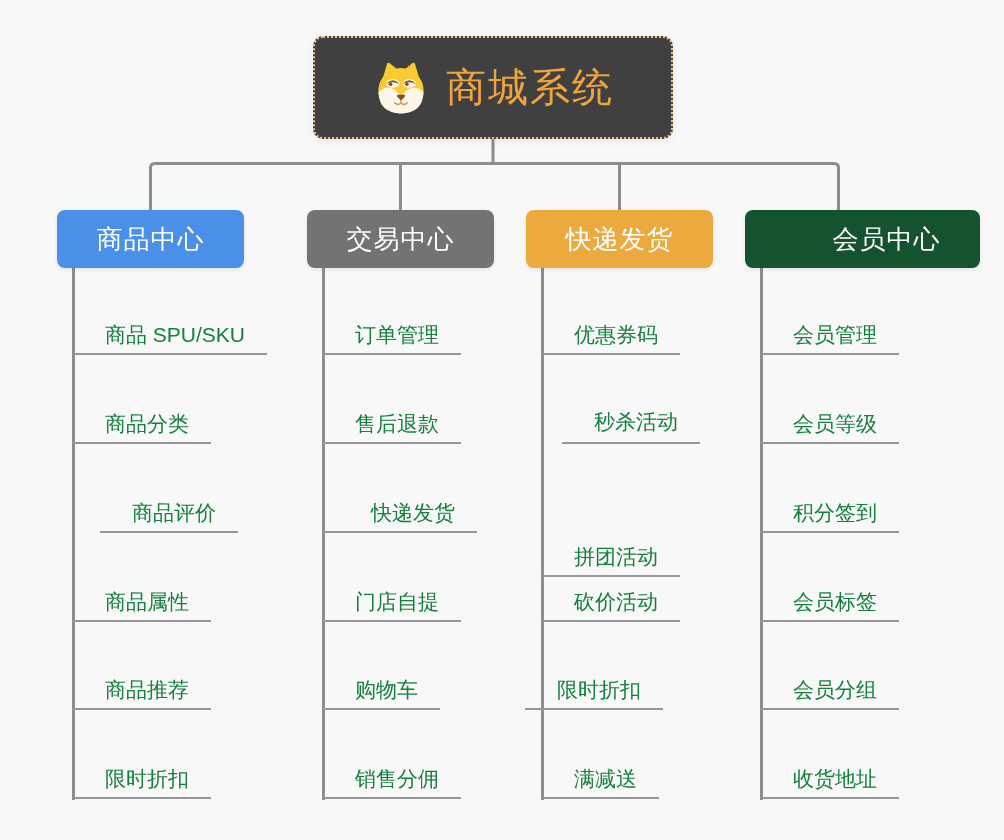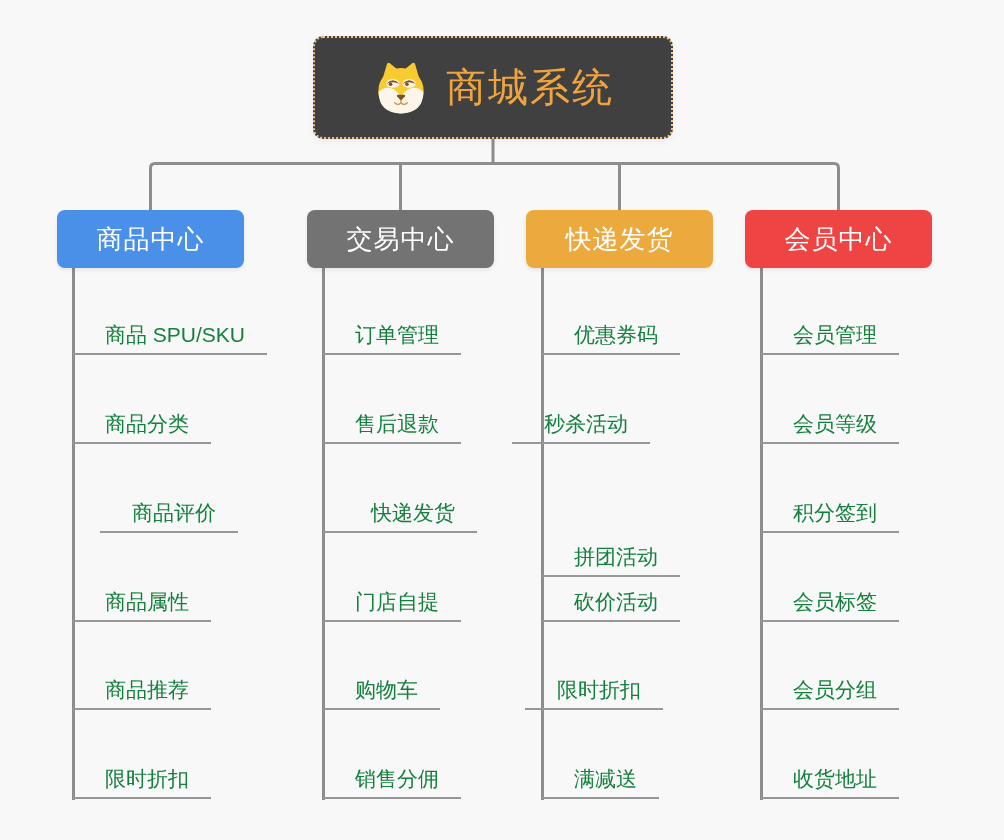--- a/index.html
+++ b/index.html
@@ -113,26 +113,26 @@
       <div class="leaf" style="left: 73px; top: 761px;">限时折扣</div>
       <div class="branch-box" style="left: 307px; top: 210px; background: #737373;">交易中心</div>
       <div class="leaf" style="left: 323px; top: 317px;">订单管理</div>
       <div class="leaf" style="left: 323px; top: 406px;">售后退款</div>
       <div class="leaf" style="left: 323px; top: 495px; padding-left: 48px;">快递发货</div>
       <div class="leaf" style="left: 323px; top: 584px;">门店自提</div>
       <div class="leaf" style="left: 323px; top: 672px;">购物车</div>
       <div class="leaf" style="left: 323px; top: 761px;">销售分佣</div>
       <div class="branch-box" style="left: 526px; top: 210px; background: rgb(236, 170, 62);">快递发货</div>
       <div class="leaf" style="left: 542px; top: 317px;">优惠券码</div>
-      <div class="leaf" style="left: 512px; top: 406px;">秒杀活动</div>
+      <div class="leaf" style="left: 562px; top: 406px; font-family: Liberation Mono, monospace;">秒杀活动</div>
       <div class="leaf" style="left: 542px; top: 495px; margin-top: 44px;">拼团活动</div>
       <div class="leaf" style="left: 542px; top: 584px;">砍价活动</div>
       <div class="leaf" style="left: 525px; top: 672px;">限时折扣</div>
       <div class="leaf" style="left: 542px; top: 761px;">满减送</div>
-      <div class="branch-box" style="left: 745px; top: 210px; background: #ef4444;">会员中心</div>
+      <div class="branch-box" style="left: 745px; top: 210px; background: #14532d; padding-left: 48px;">会员中心</div>
       <div class="leaf" style="left: 761px; top: 317px;">会员管理</div>
       <div class="leaf" style="left: 761px; top: 406px;">会员等级</div>
       <div class="leaf" style="left: 761px; top: 495px;">积分签到</div>
       <div class="leaf" style="left: 761px; top: 584px;">会员标签</div>
       <div class="leaf" style="left: 761px; top: 672px;">会员分组</div>
       <div class="leaf" style="left: 761px; top: 761px;">收货地址</div>
     </div>
 </div>
 
 </body></html>

